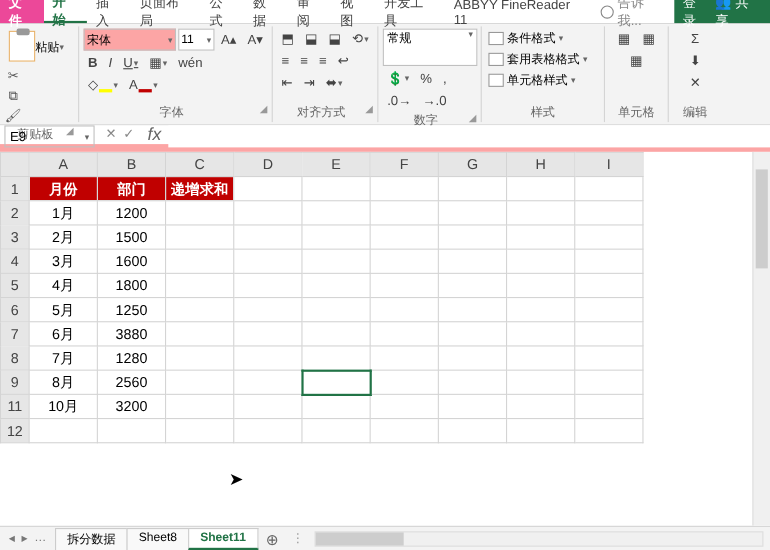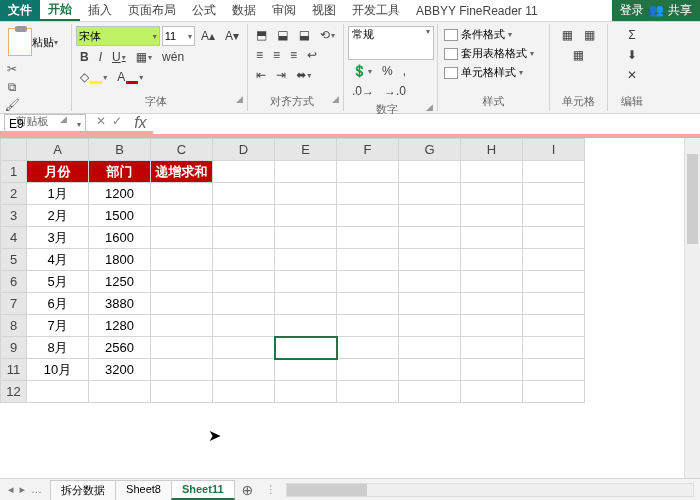--- a/index.html
+++ b/index.html
@@ -1,40 +1,40 @@
 <!DOCTYPE html>
 <html><head>
 <meta charset="utf-8">
 <style>
 * { margin: 0; padding: 0; box-sizing: border-box; font-family: "Microsoft YaHei", Arial, sans-serif; }
 body { width: 700px; height: 500px; background: #fff; overflow: hidden; font-size: 12px; }
 
 .titlebar { height: 22px; background: #fff; display: flex; align-items: stretch; border-bottom: 1px solid #d4d4d4; }
 .tab { padding: 0 8px; display: flex; align-items: center; font-size: 12px; cursor: pointer; color: #444; }
-.tab.file { background: #0f766e; color: #fff; font-weight: bold; }
+.tab.file { background: #ec4899; color: #fff; font-weight: bold; }
 .tab.active { background: #fff; color: #217346; border-bottom: 2px solid #217346; font-weight: bold; }
 .tab-right { margin-left: auto; display: flex; align-items: center; gap: 6px; padding: 0 8px; background: #217346; color: #fff; }
 .tab-tell { color: #888; font-size: 12px; display: flex; align-items: center; gap: 3px; padding: 0 6px; }
 .bulb { display: inline-block; width: 12px; height: 12px; border: 1px solid #888; border-radius: 50%; position: relative; }
 
 .ribbon { height: 92px; background: #f3f3f3; border-bottom: 1px solid #d4d4d4; display: flex; padding: 2px 0; }
 .group { border-right: 1px solid #d4d4d4; padding: 2px 4px 0; display: flex; flex-direction: column; justify-content: space-between; }
 .group-body { flex: 1; display: flex; flex-direction: column; gap: 2px; }
 .group-label { text-align: center; font-size: 11px; color: #666; padding: 2px 0; }
 .group-label .corner { float: right; color: #999; font-size: 9px; cursor: pointer; }
 
 .clipboard-body { display: flex; gap: 2px; align-items: flex-start; }
 .paste-btn { display: flex; flex-direction: row; align-items: center; padding: 2px 4px; cursor: pointer; }
 .paste-icon { width: 24px; height: 28px; background: #fff; border: 1px solid #e8b26a; position: relative; }
 .paste-icon::before { content: ""; position: absolute; top: -3px; left: 6px; width: 12px; height: 6px; background: #999; border-radius: 2px; }
 .side-btns { display: flex; flex-direction: column; gap: 4px; padding-top: 2px; }
 .small-icon { width: 16px; height: 14px; cursor: pointer; display: flex; align-items: center; justify-content: center; font-size: 12px; color: #555; }
 
 .font-row { display: flex; gap: 2px; align-items: center; }
-.font-select { width: 92px; height: 20px; border: 1px solid #c0c0c0; background: #bef264; font-size: 11px; padding: 0 2px; display: flex; align-items: center; justify-content: space-between; cursor: pointer; }
+.font-select { width: 92px; height: 20px; border: 1px solid #c0c0c0; background: #fca5a5; font-size: 11px; padding: 0 2px; display: flex; align-items: center; justify-content: space-between; cursor: pointer; }
 .size-select { width: 36px; height: 20px; border: 1px solid #c0c0c0; background: #fff; font-size: 11px; padding: 0 2px; display: flex; align-items: center; justify-content: space-between; cursor: pointer; }
 .dd { font-size: 8px; color: #666; }
 .btn { padding: 1px 3px; cursor: pointer; border: 1px solid transparent; font-size: 12px; color: #444; display: inline-flex; align-items: center; gap: 1px; }
 .underline { text-decoration: underline; }
 .color-bar { display: inline-block; width: 12px; height: 3px; margin-top: 10px; }
 
 .align-body { display: flex; flex-direction: column; gap: 2px; }
 
 .numfmt-select { width: 86px; height: 34px; border: 1px solid #c0c0c0; background: #fff; font-size: 11px; padding: 0 3px; display: flex; justify-content: space-between; cursor: pointer; }
 
@@ -83,20 +83,24 @@
   <div class="tab file">文件</div>
   <div class="tab active">开始</div>
   <div class="tab">插入</div>
   <div class="tab">页面布局</div>
   <div class="tab">公式</div>
   <div class="tab">数据</div>
   <div class="tab">审阅</div>
   <div class="tab">视图</div>
   <div class="tab">开发工具</div>
   <div class="tab">ABBYY FineReader 11</div>
+  <div class="tab-tell">
+      <span class="bulb"></span>
+      <span>告诉我...</span>
+    </div>
   <div class="tab-right">
     <span>登录</span>
     <span>👥 <span>共享</span></span>
   </div>
 </div>
 
 <div class="ribbon">
 
   <div class="group" style="width:72px">
     <div class="group-body clipboard-body">

